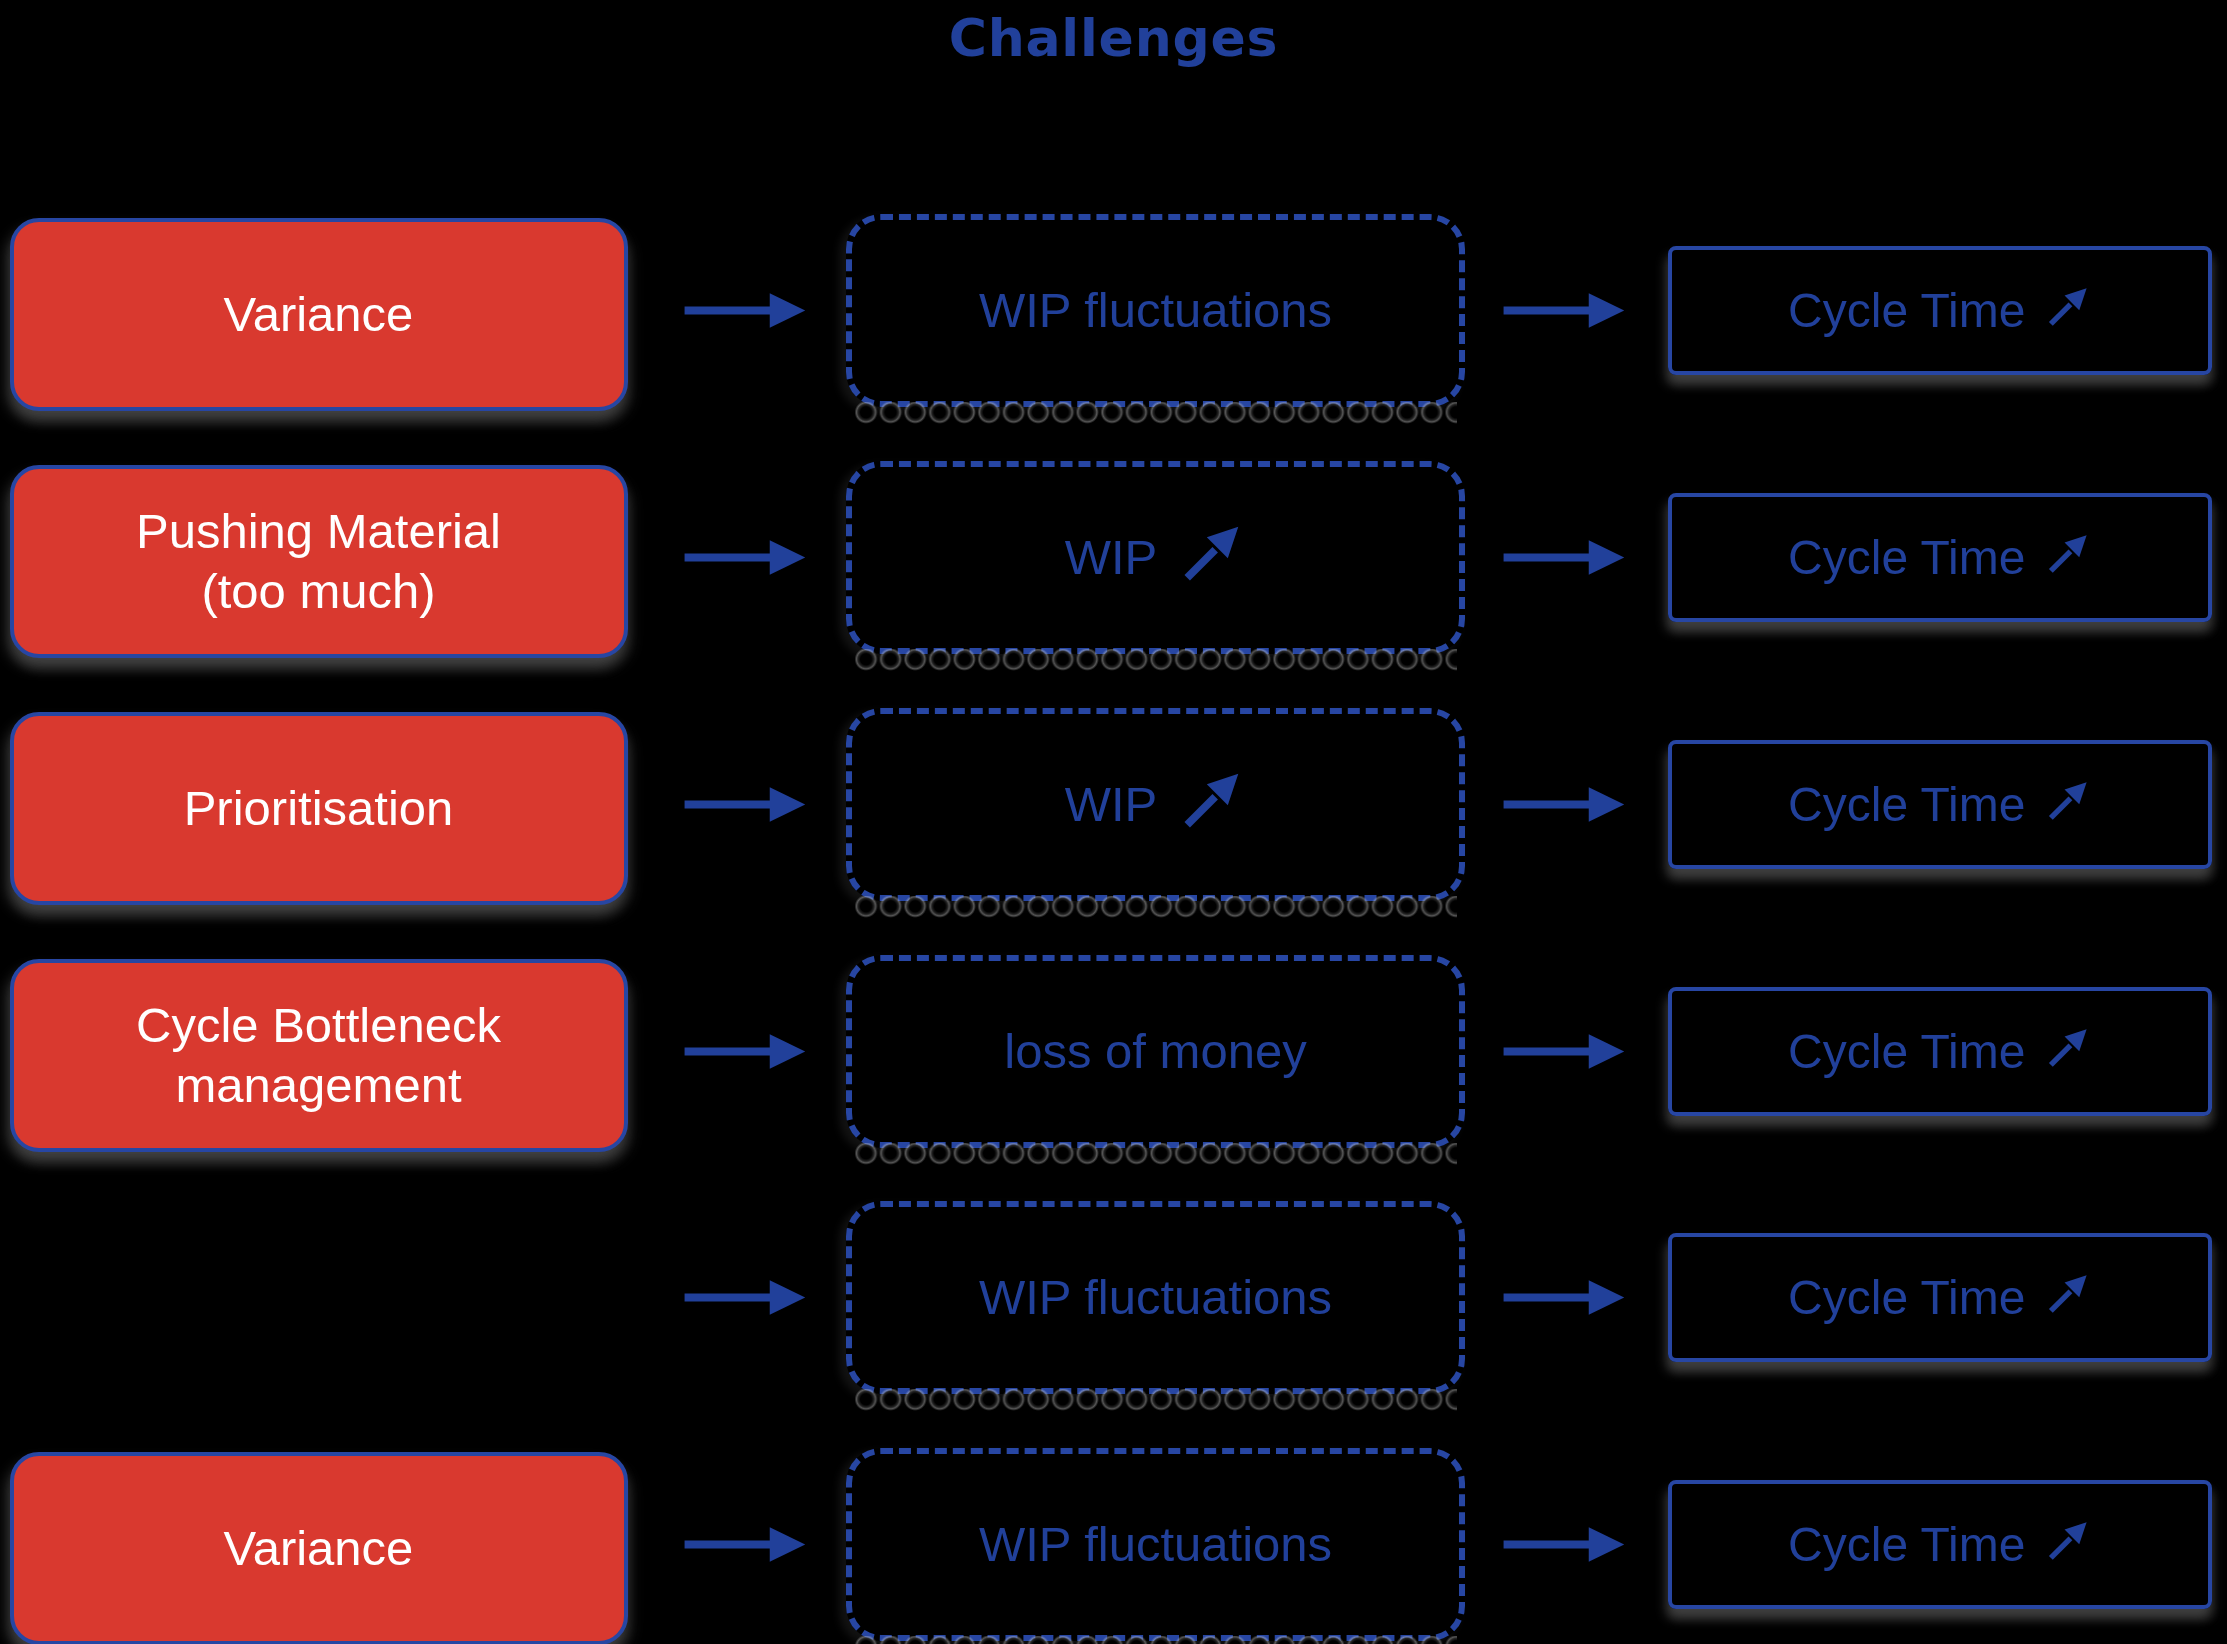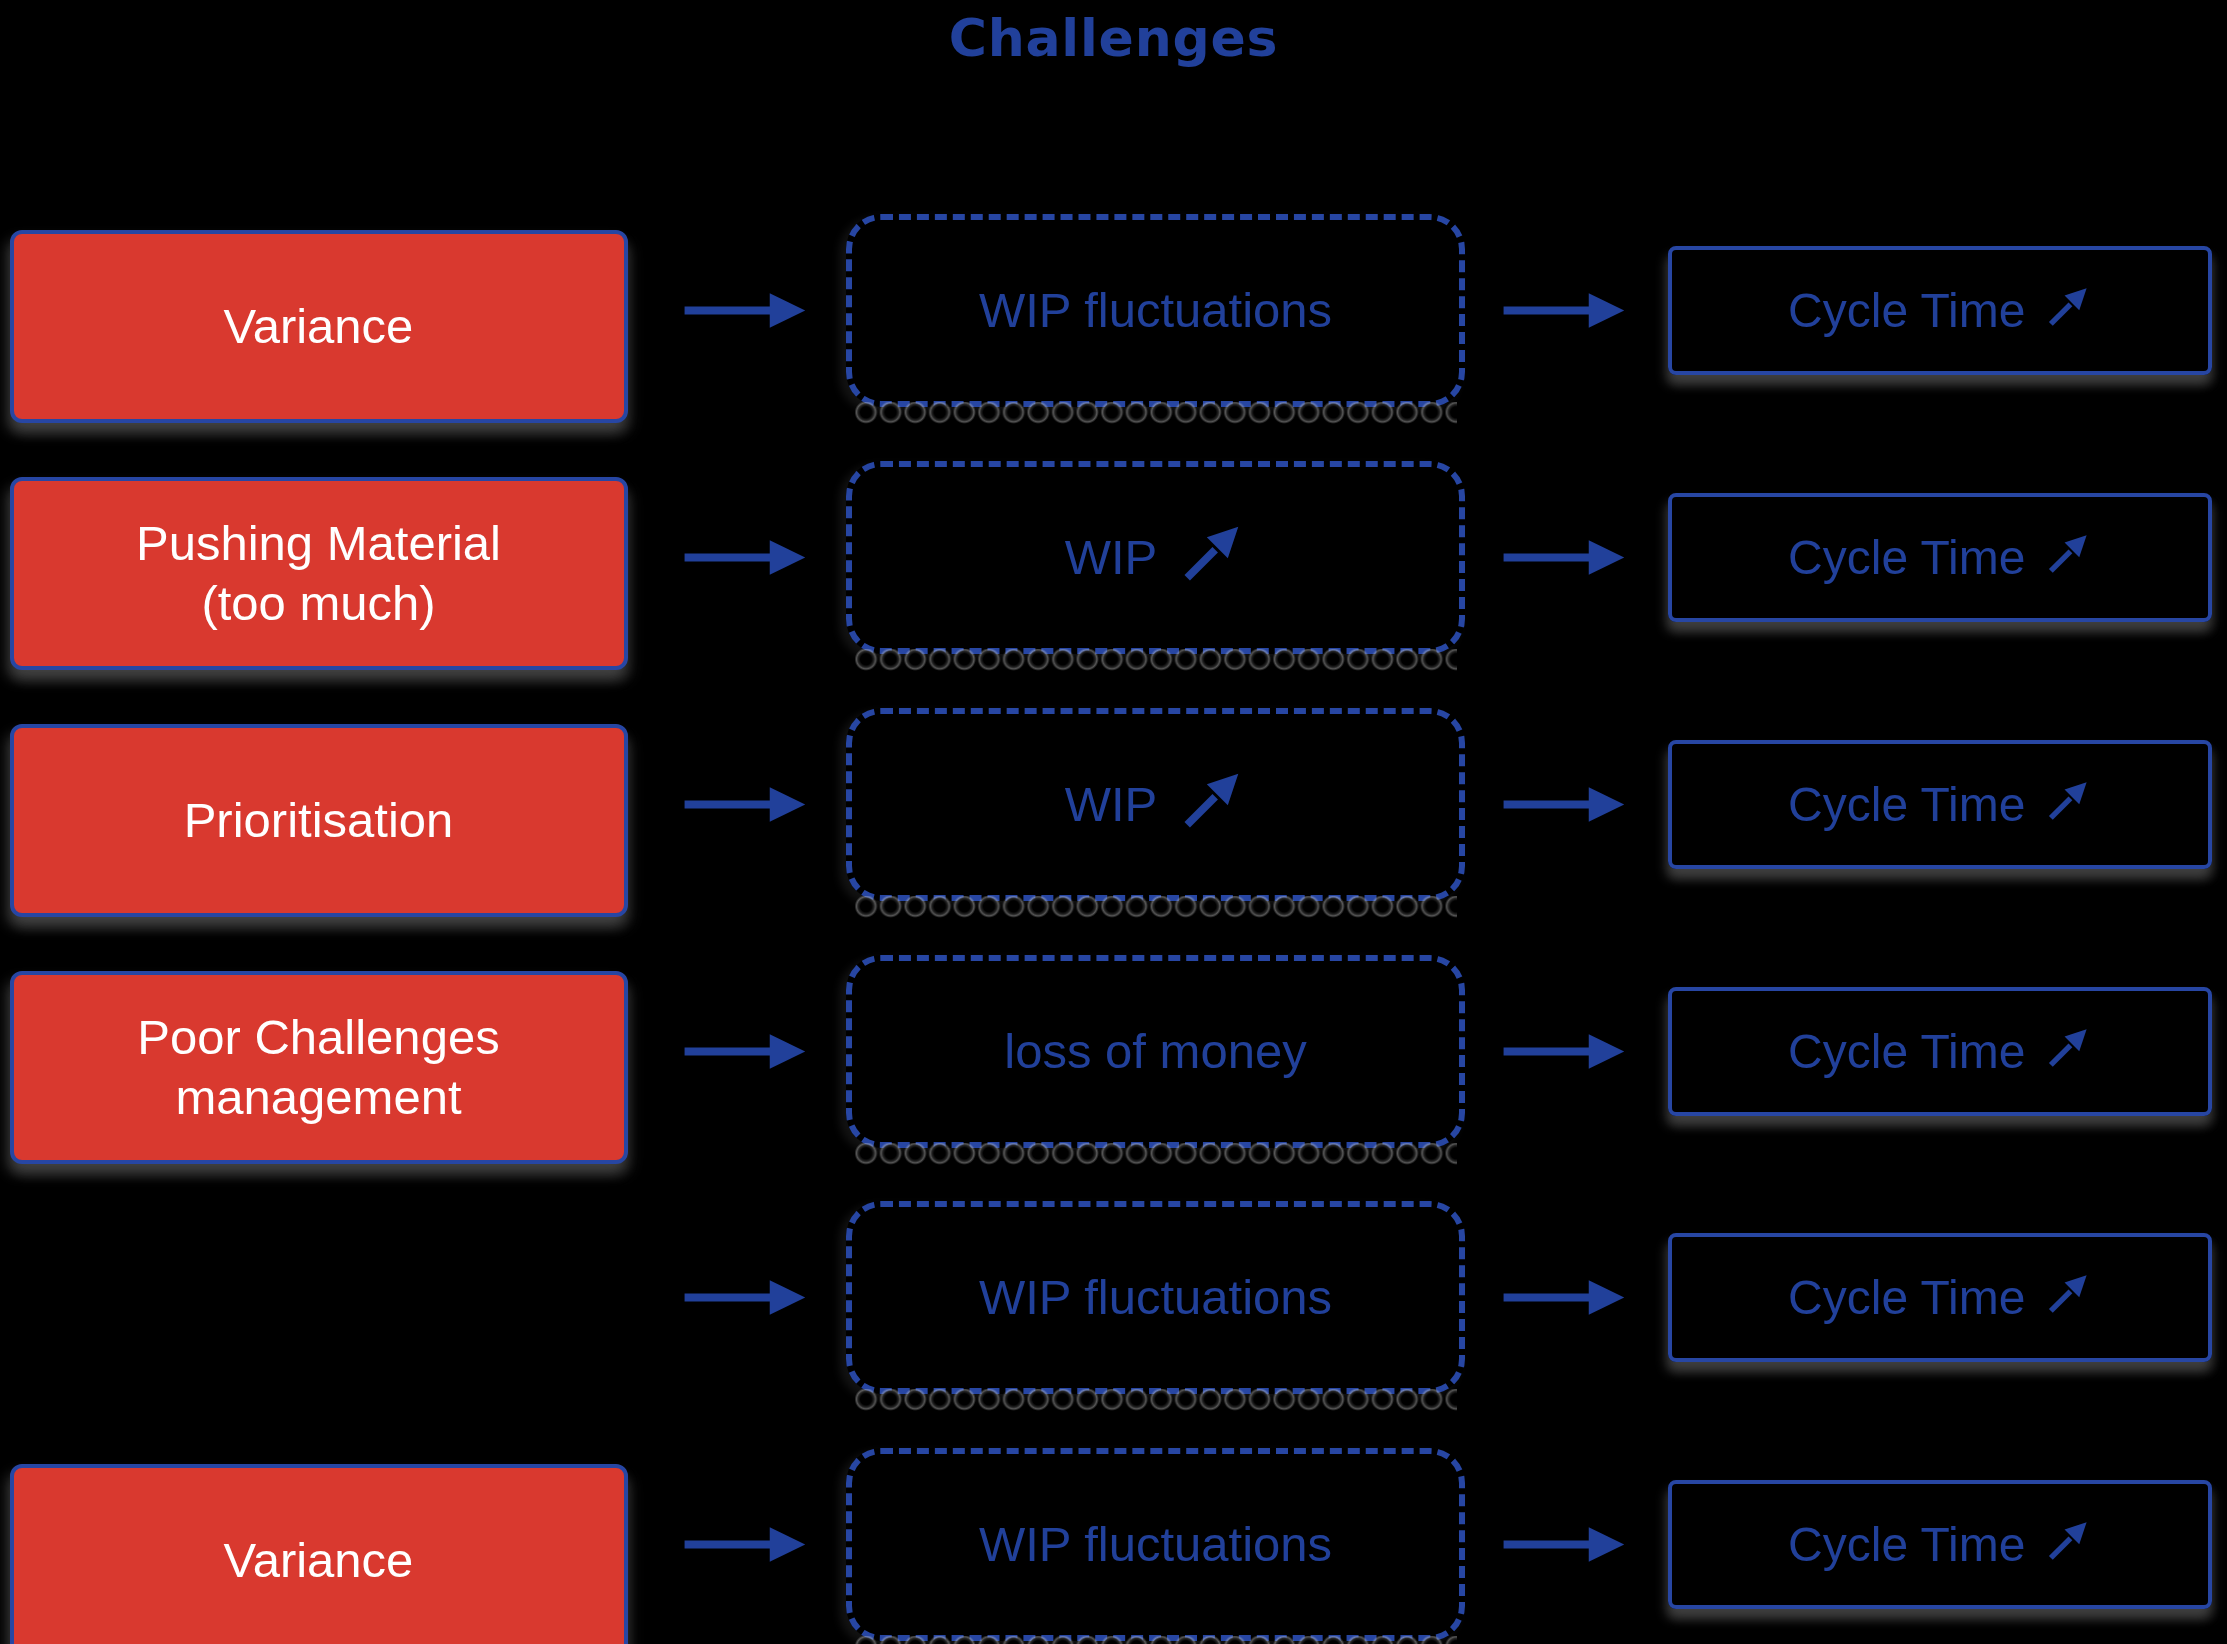--- a/index.html
+++ b/index.html
@@ -23,24 +23,24 @@
   }
   .row{position:absolute;left:0;width:100%;height:195px;}
   .r0{top:214px}.r1{top:461px}.r2{top:708px}.r3{top:955px}.r4{top:1201px}.r5{top:1448px}
 
   .box{
     position:absolute;box-sizing:border-box;
     display:flex;align-items:center;justify-content:center;
     text-align:center;
   }
   .cause{
-    left:9.5px;top:16px;width:618px;height:193px;
+    left:9.5px;top:4px;width:618px;height:193px;
     background:var(--red);
     border:4.8px solid var(--border-blue);
-    border-radius:12px;
+    border-radius:29px;
     color:#fff;font-size:49px;line-height:1.22;
     white-space:pre-line;
     box-shadow:-3.2px 9.5px 12.7px rgba(150,150,150,0.30), 3.2px 11px 12.7px rgba(150,150,150,0.20);
   }
   .effect{
     left:846px;top:0;width:619px;height:193px;
     border:6.4px dashed var(--border-blue);
     border-radius:35px;
     color:var(--blue);font-size:49px;line-height:1;
     box-shadow:-6.4px 4.8px 8px rgba(150,150,150,0.12);
@@ -150,21 +150,21 @@
   <div class="box result">
     <span class="lbl">Cycle Time</span>
     <svg class="trend-sm" width="49" height="49" viewBox="0 0 100 100">
         <use href="#trend-arrow"></use>
       </svg>
   </div>
 </div>
 
 <div class="row r3">
   <div class="box cause">
-    <span class="lbl">Poor Challenges
+    <span class="lbl">Cycle Bottleneck
 management</span>
   </div>
   <svg class="harrow a1" viewBox="0 0 160 52">
       <use href="#conn-arrow"></use>
     </svg>
   <div class="box effect">
     <span class="lbl">loss of money</span>
   </div>
   <svg class="harrow a2" viewBox="0 0 160 52">
       <use href="#conn-arrow"></use>

